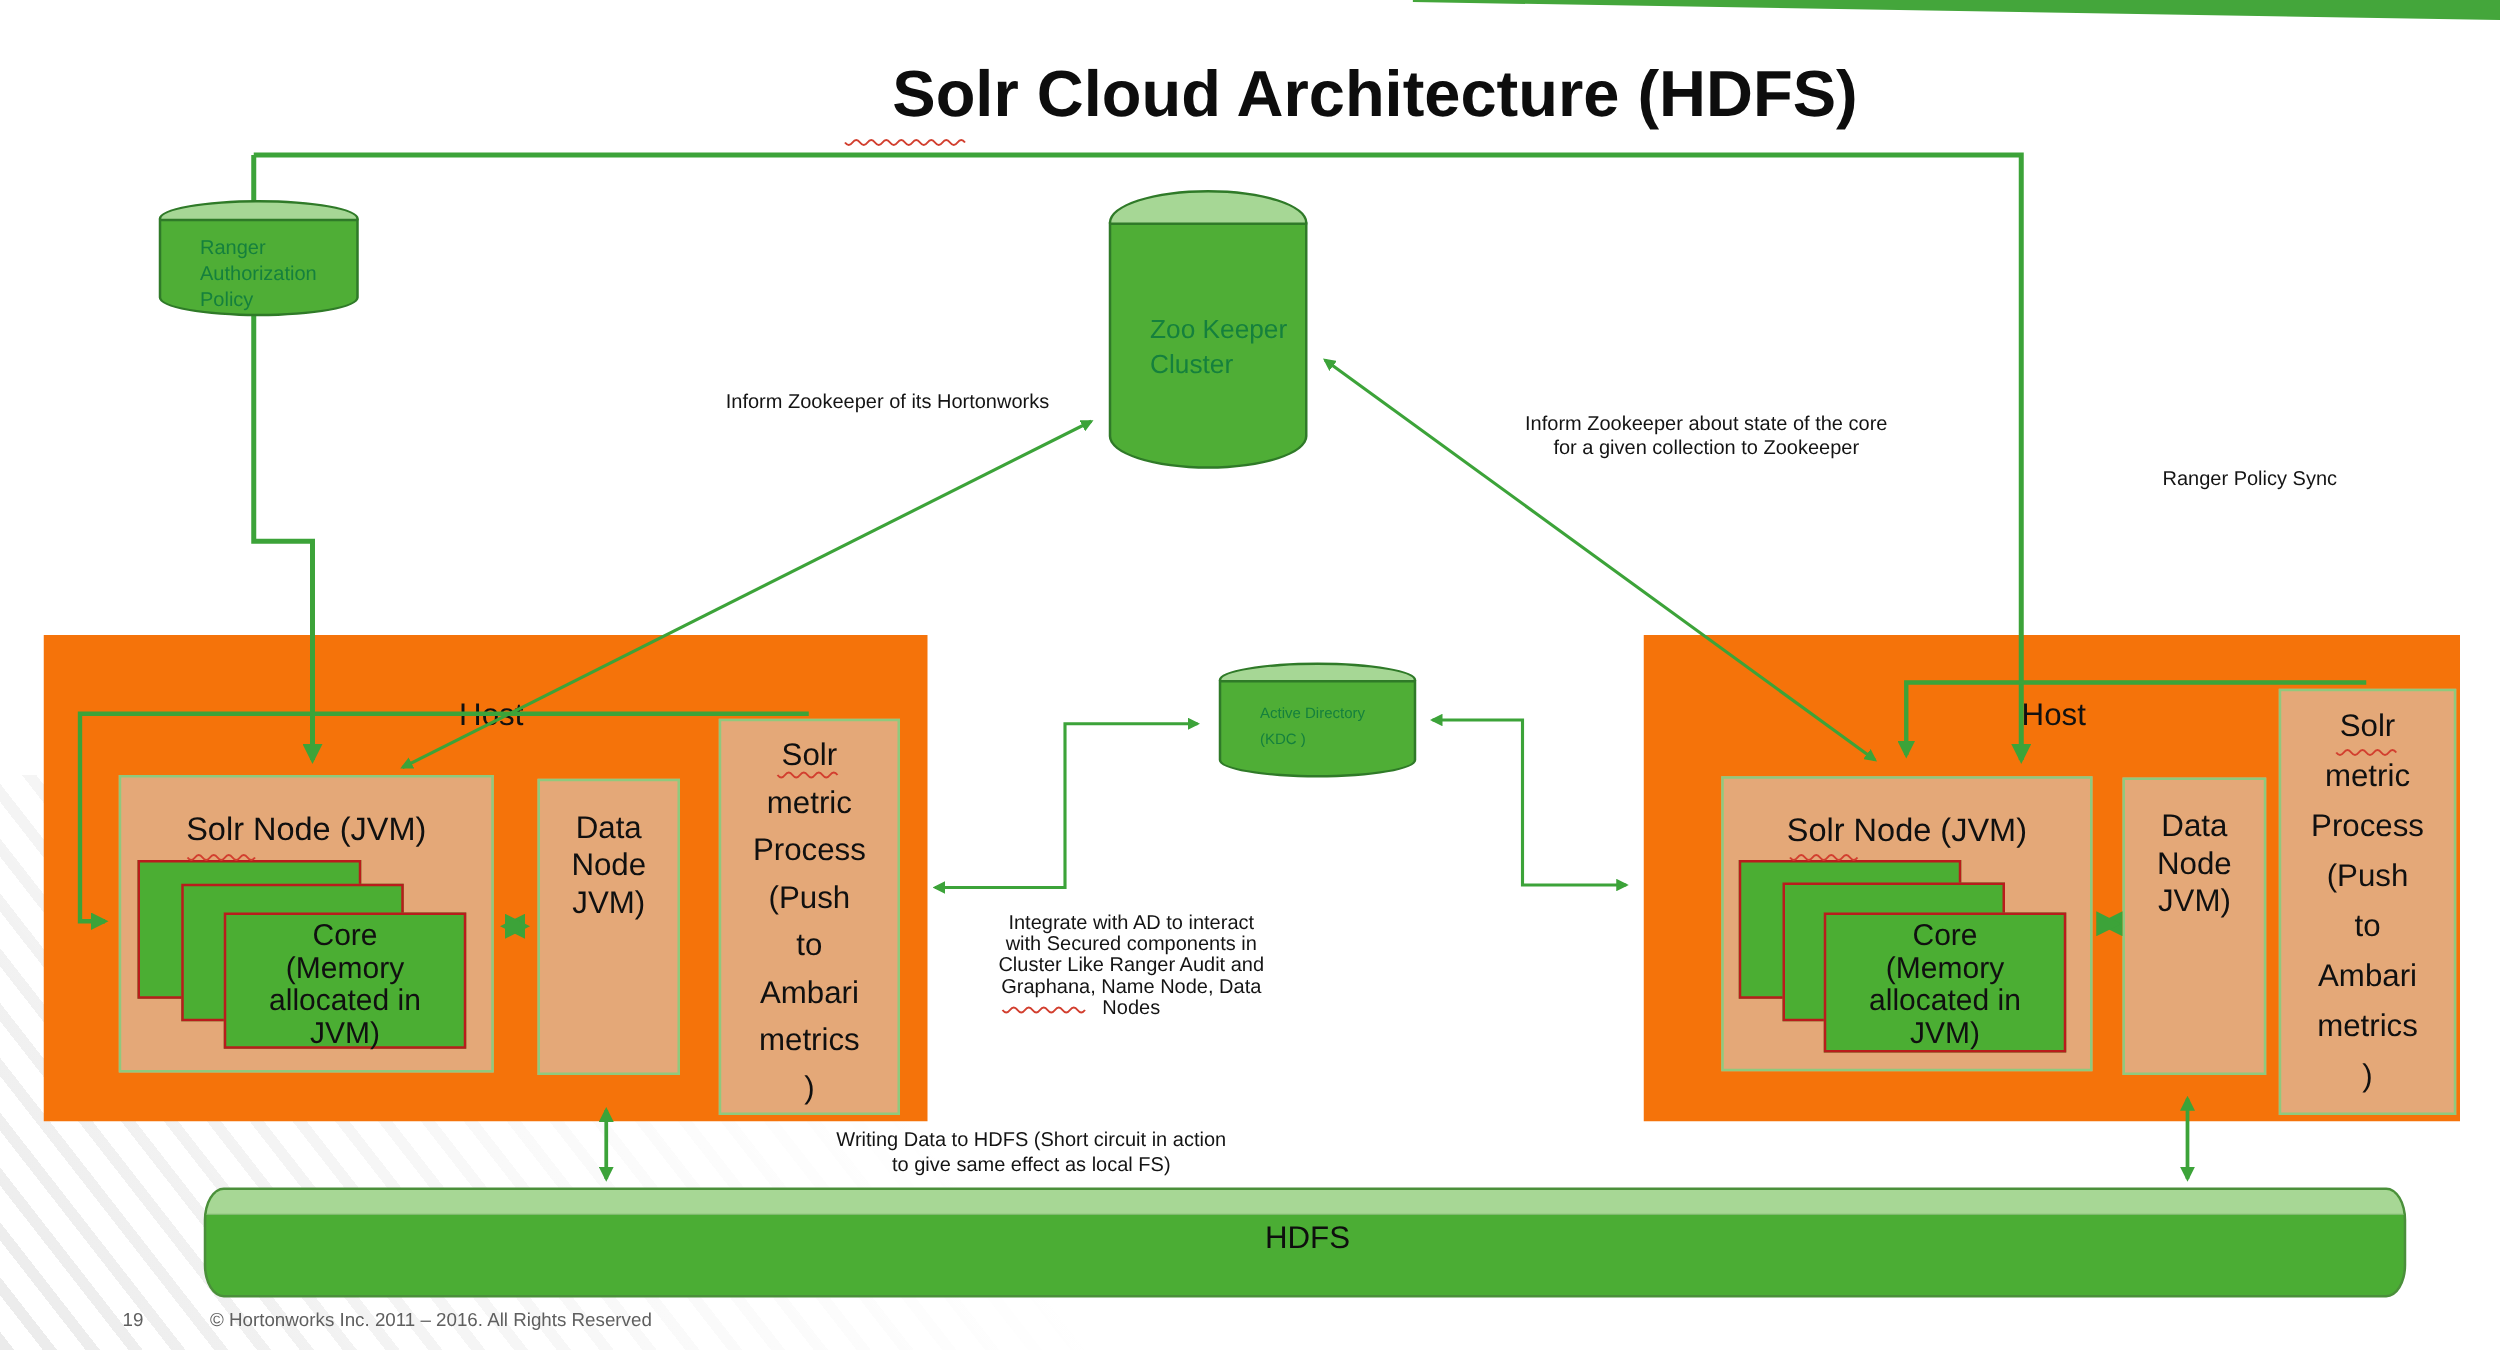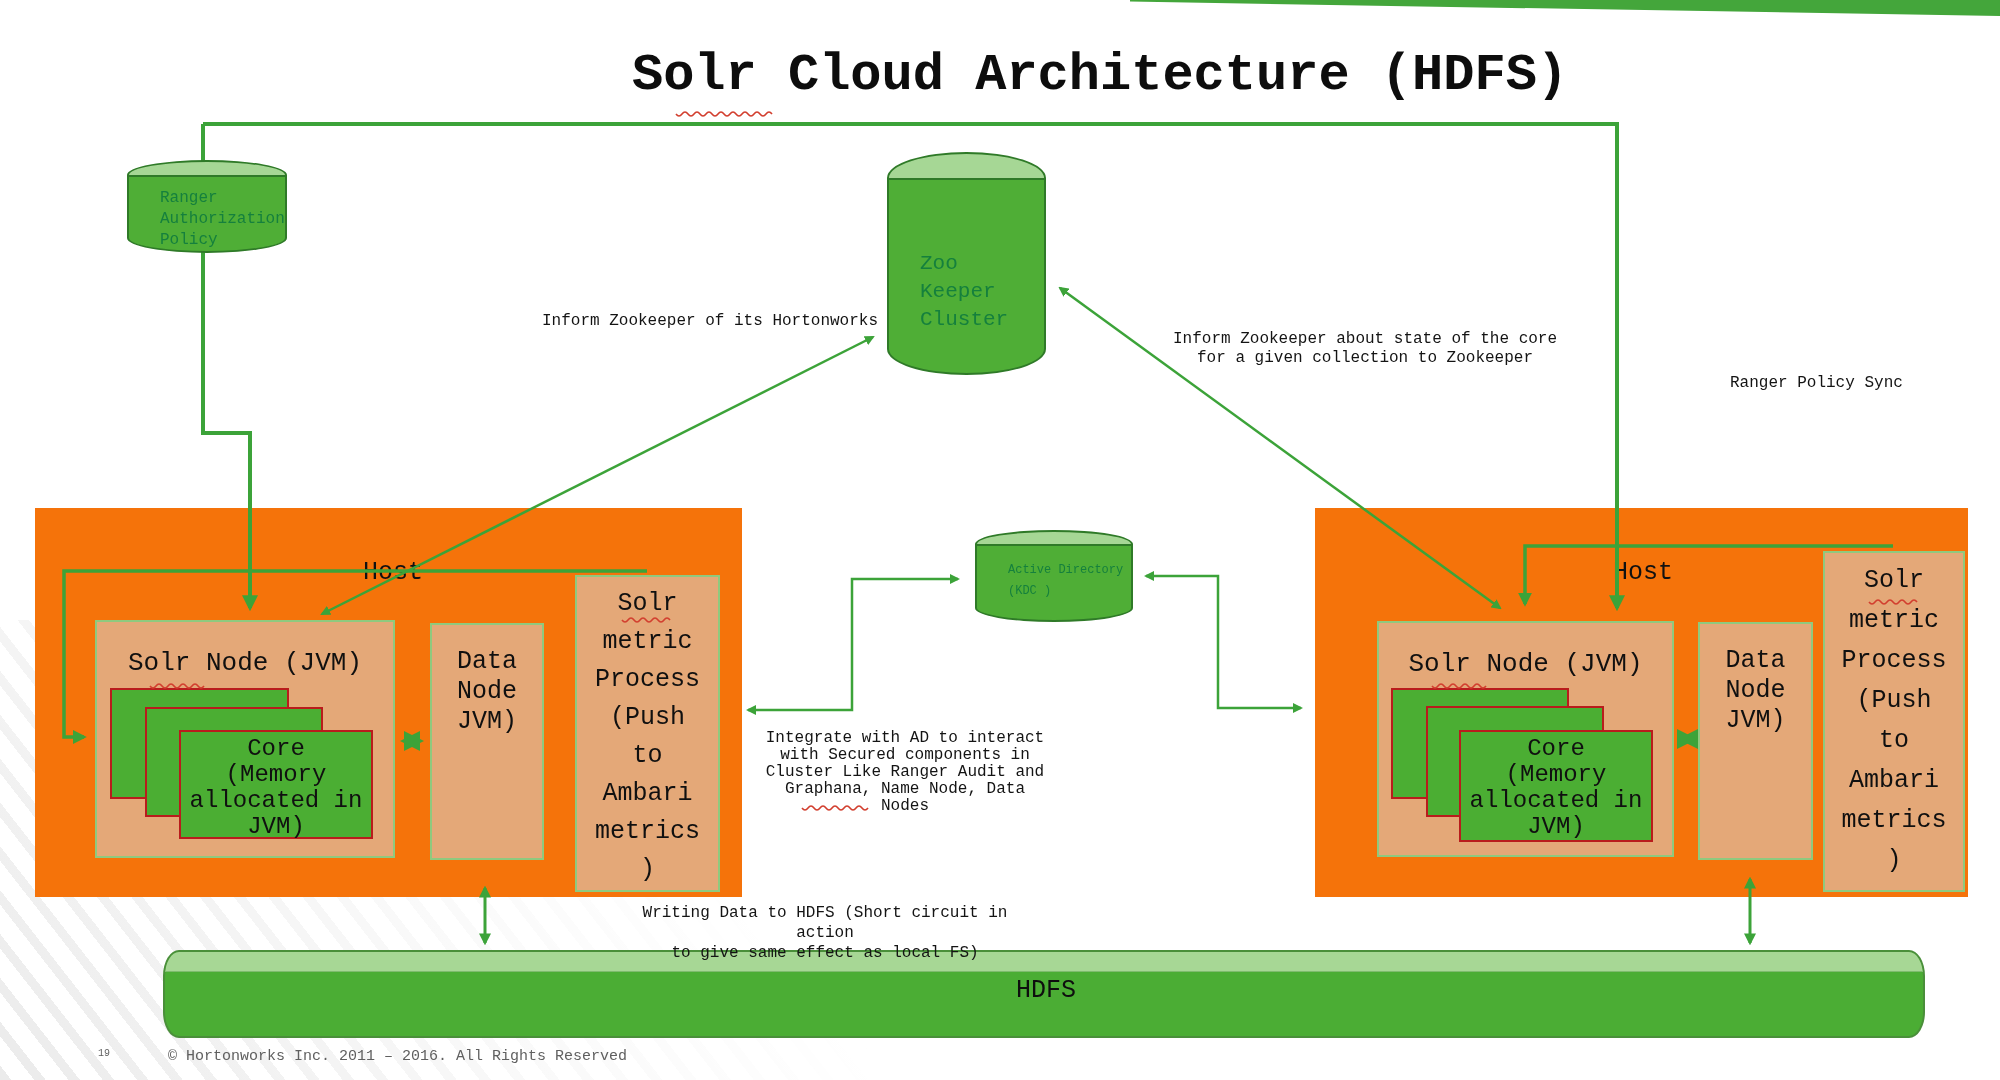--- a/index.html
+++ b/index.html
@@ -1,18 +1,18 @@
 <!DOCTYPE html>
 <html><head>
 <meta charset="utf-8">
 <style>
   html,body { margin:0; padding:0; background:#ffffff; }
   #page {
     position:relative; width:2000px; height:1080px; overflow:hidden;
-    background:#ffffff; font-family:Liberation Mono, monospace; color:#141414;
+    background:#ffffff; font-family:Liberation Sans, sans-serif; color:#141414;
   }
   .abs { position:absolute; box-sizing:border-box; }
   .txt { position:absolute; white-space:pre-line; color:#141414; z-index:7; }
   .center { text-align:center; }
   
   #stripes {
     left:0; top:620px; width:880px; height:460px; z-index:0;
     background:
       linear-gradient(52deg, rgba(255,255,255,0) 0%, rgba(255,255,255,0.75) 45%, #ffffff 72%),
       repeating-linear-gradient(52deg, #ebebeb 0 9px, #ffffff 9px 27px);
@@ -37,21 +37,21 @@
   
   #hdfs { left:163px; top:950px; width:1762px; height:88px; z-index:6;
           background:#4BAD34; border:2px solid #4A8F3A; border-radius:16px/26px; overflow:hidden; }
   #hdfs-top { height:19px; background:#A7D795; border-bottom:1px solid #7FBB6E; }
   #hdfs-label { position:absolute; top:24px; left:4px; right:0; text-align:center; font-size:25px; color:#0e0e0e; }
   #connectors { position:absolute; left:0; top:0; z-index:5; }
   #squiggles  { position:absolute; left:0; top:0; z-index:8; pointer-events:none; }
   #title { left:600px; top:46px; width:1000px; text-align:center; font-size:52px; font-weight:bold; color:#0d0d0d; white-space:nowrap; }
   .note { font-size:16px; line-height:19px; }
   #footer { left:168px; top:1048px; font-size:15px; color:#5f5f5f; z-index:7; position:absolute; }
-  #pagenum { left:98px; top:1048px; font-size:10px; color:#5f5f5f; z-index:7; position:absolute; }
+  #pagenum { left:98px; top:1048px; font-size:15px; color:#5f5f5f; z-index:7; position:absolute; }
 </style>
 </head>
 <body>
 
 <div id="page">
 
   <div id="stripes" class="abs"></div>
   <div id="wedge" class="abs"></div>
 
   <div id="title" class="abs">Solr Cloud Architecture (HDFS)</div>

